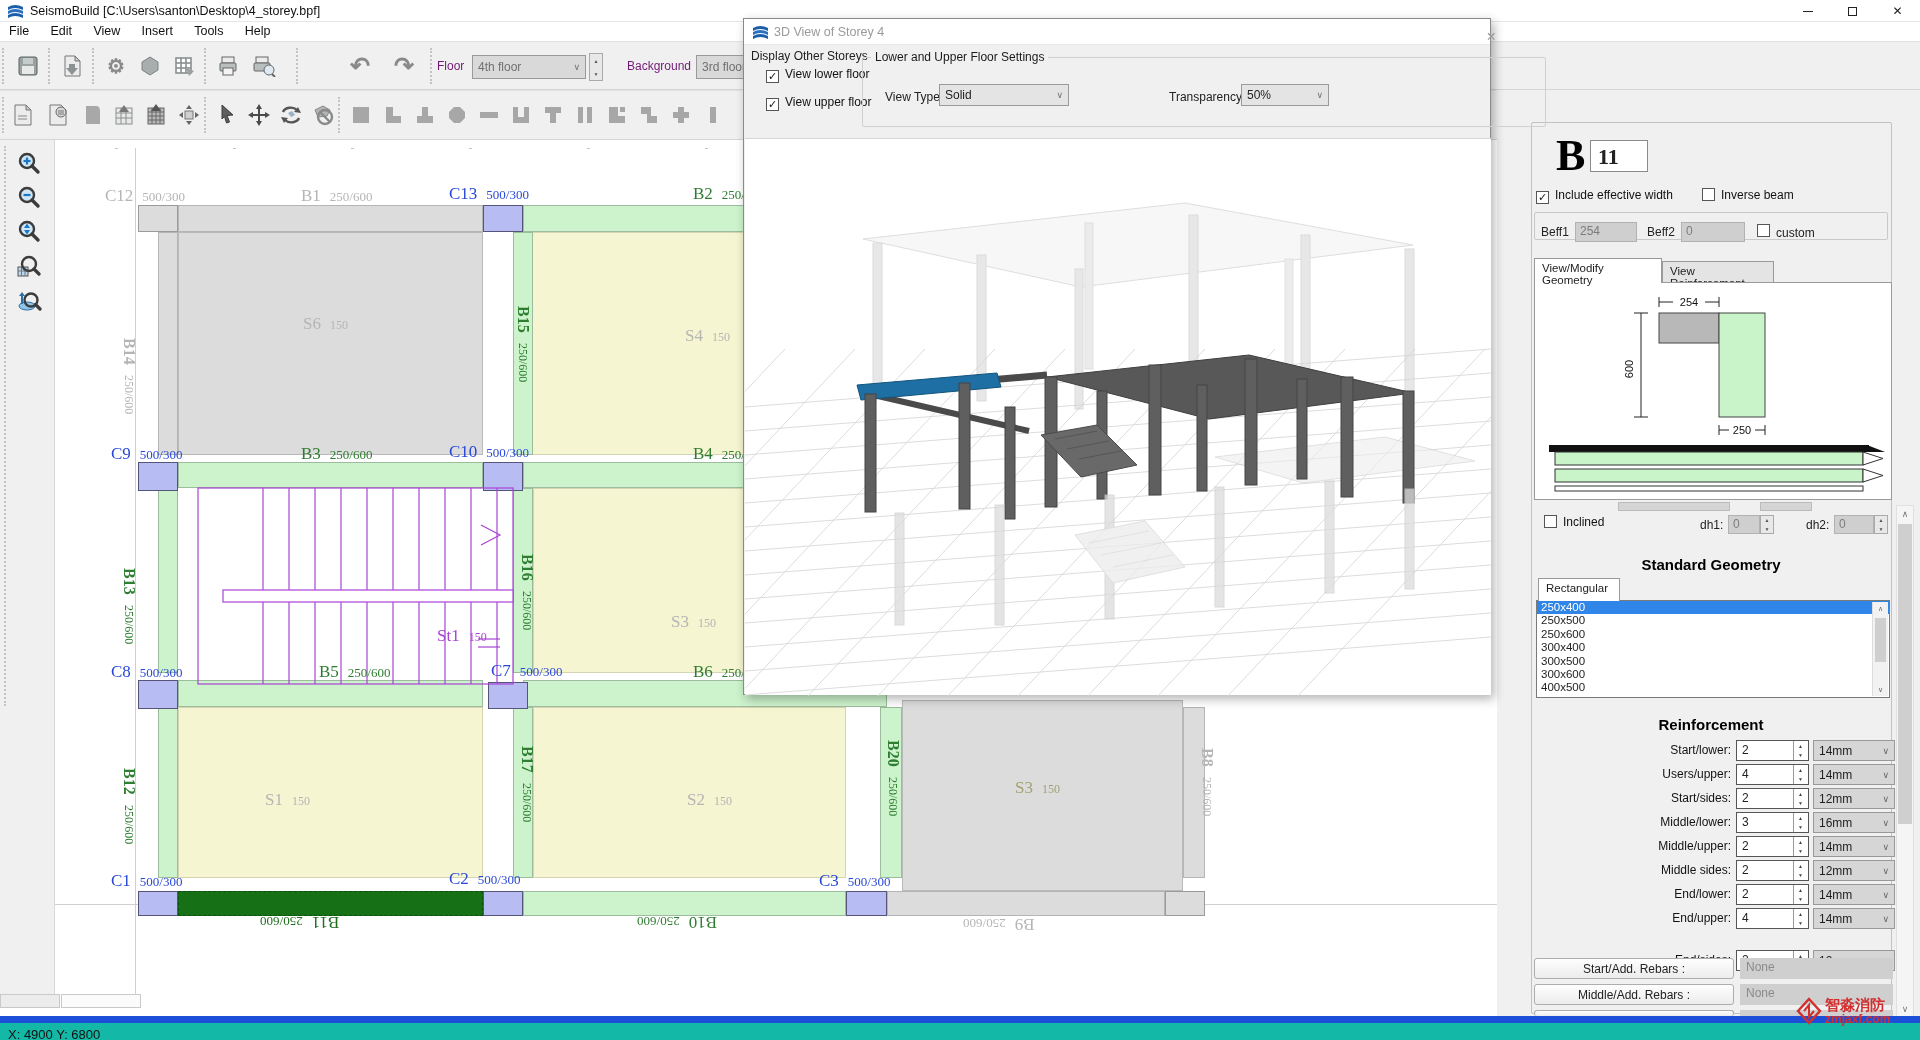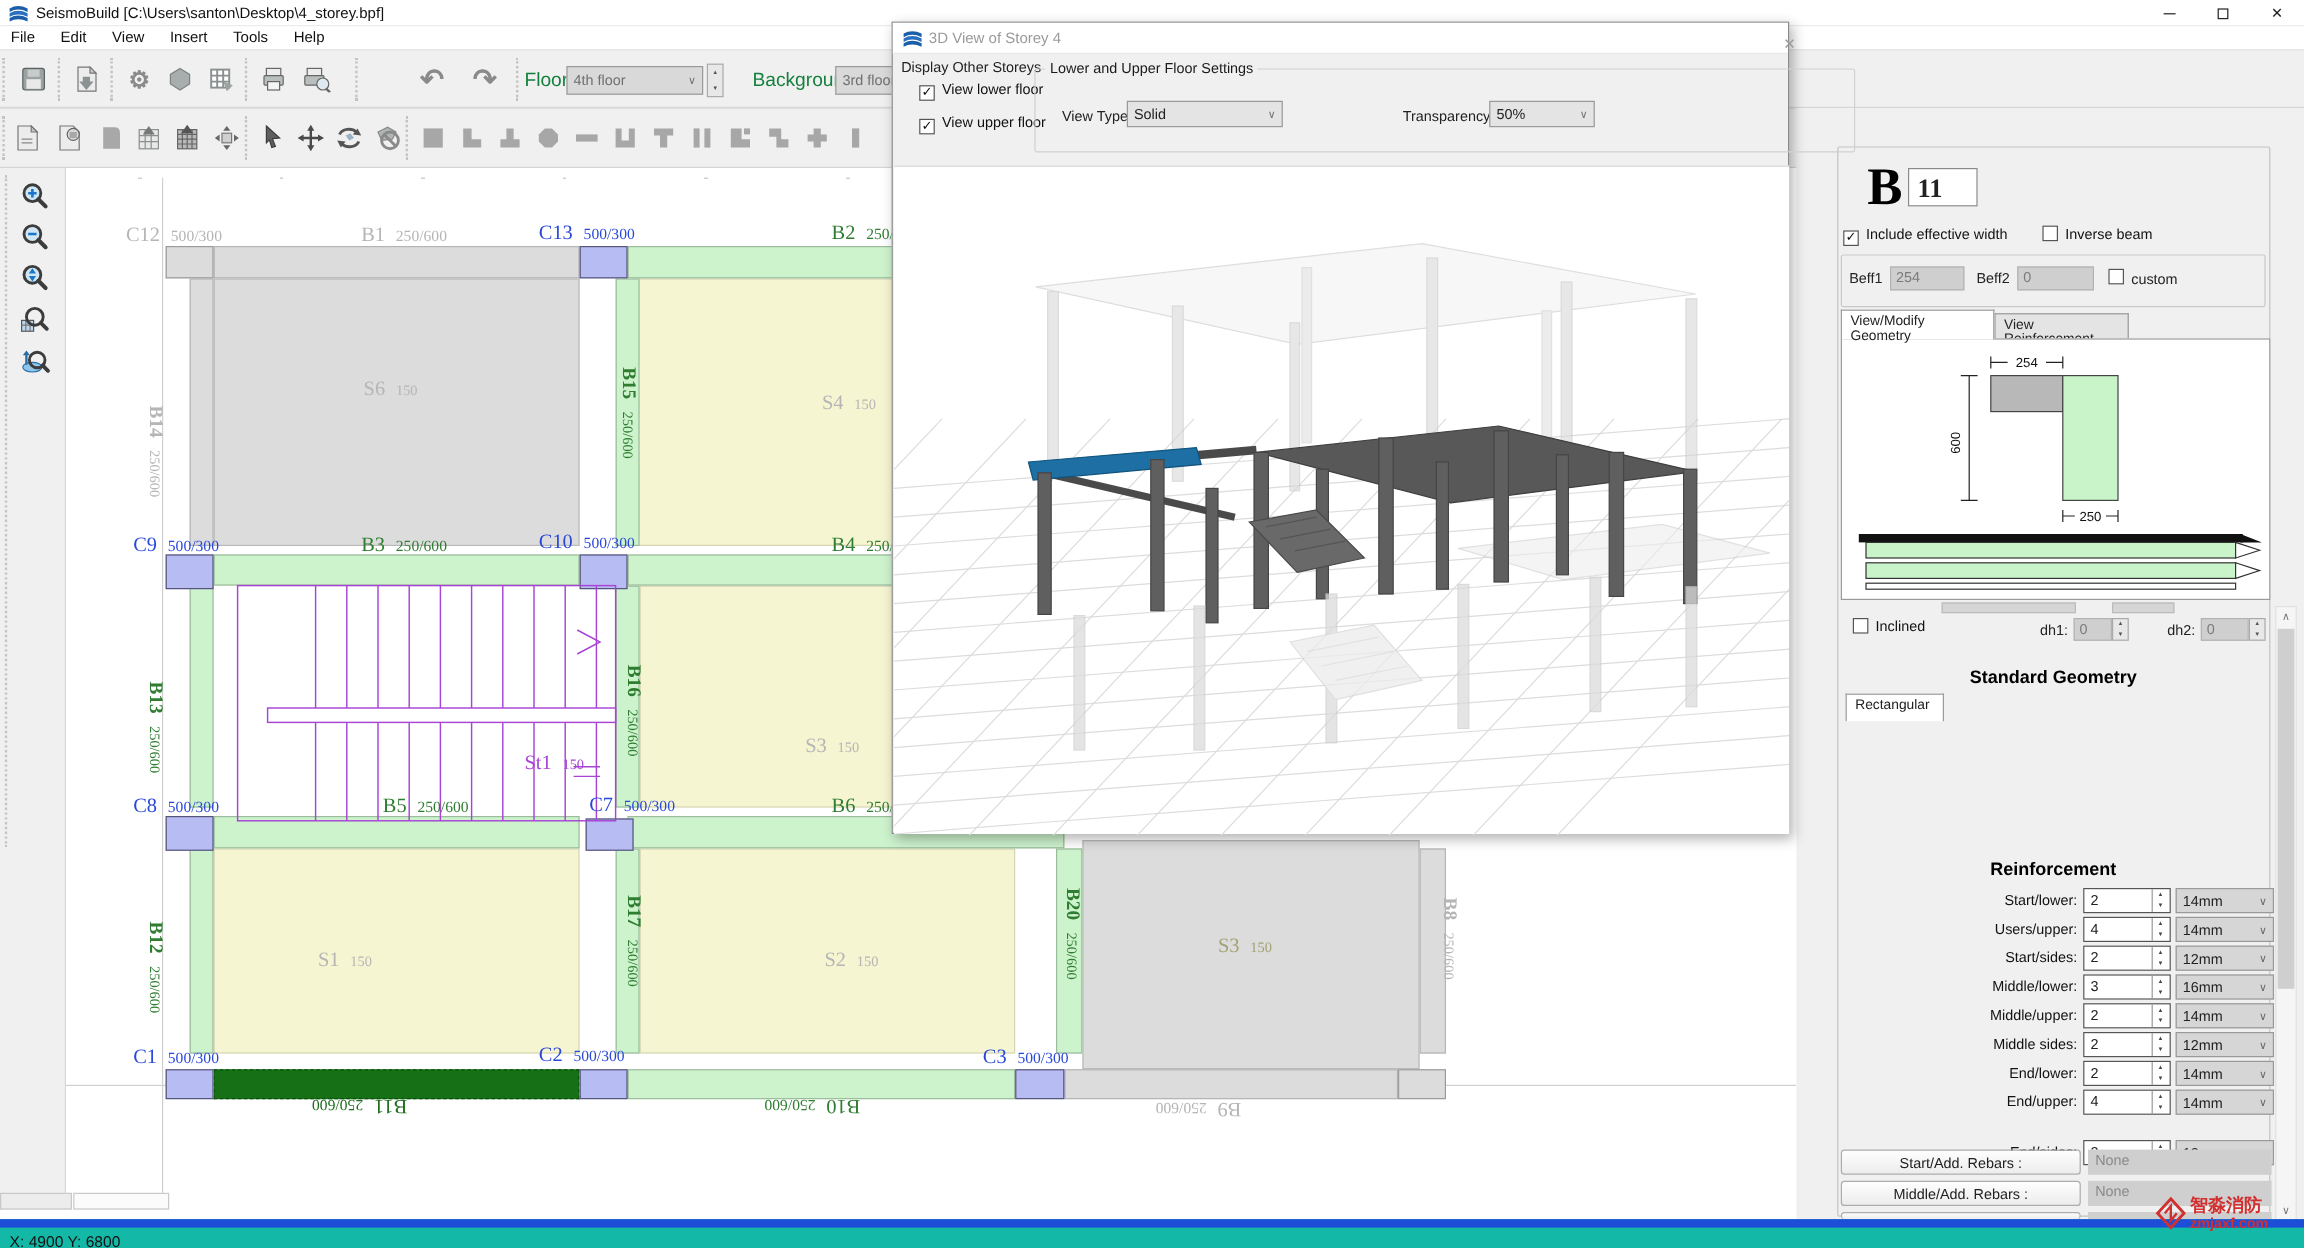--- a/index.html
+++ b/index.html
@@ -12,21 +12,21 @@
   .wbtn{top:0;width:45px;height:22px;display:flex;align-items:center;justify-content:center;color:#222}
   .menubar{left:0;top:22px;width:1920px;height:19px;background:#fff}
   .mitem{display:inline-block;padding:2px 9px;font-size:12.5px;color:#111}
   
   .tb{background:#f0f0f0;border-top:1px solid #e2e2e2;border-bottom:1px solid #d5d5d5}
   .tb1{left:0;top:41px;width:1920px;height:49px}
   .tb2{left:0;top:90px;width:1920px;height:50px}
   .tbtn{position:absolute;top:5px;width:36px;height:38px;display:flex;align-items:center;justify-content:center;border:1px solid transparent}
   .tbtn2{position:absolute;top:8px;width:30px;height:32px;display:flex;align-items:center;justify-content:center}
   .tsep{position:absolute;top:6px;width:4px;height:36px;border-left:2px dotted #c3c3c3}
-  .tlabel{position:absolute;font-size:16px;color:#15803d}
+  .tlabel{position:absolute;font-size:12px;color:#701a75}
   .combo{position:absolute;background:#d9d9d9;border:1px solid #9a9a9a;color:#707070;font-size:12px;
          display:flex;align-items:center;justify-content:space-between;padding:0 5px}
   .combo .ca{color:#707070;font-size:9px}
   .spinv{position:absolute;width:14px;background:#e8e8e8;border:1px solid #aaa;display:flex;flex-direction:column}
   .spinv i{flex:1;display:flex;align-items:center;justify-content:center;font-style:normal;font-size:5px;color:#555}
   .glyph{font-size:20px;color:#8a8a8a;font-weight:bold}
   
   .leftbar{left:0;top:140px;width:55px;height:868px;background:#f0f0f0;border-right:1px solid #d8d8d8}
   .lgrip{position:absolute;left:4px;top:6px;height:560px;border-left:2px dotted #c3c3c3}
   .zbtn{position:absolute;left:13px;width:32px;height:30px;display:flex;align-items:center;justify-content:center}
@@ -626,21 +626,21 @@
 <div class="abs rp">
   <div class="rp-box"></div>
   <span class="bigB">B</span>
   <div class="bnum">11</div>
   <div class="abs" style="left:39px;top:98px">
     <span class="cb"><span>✓</span></span><span class="cbl">Include effective width</span>
   </div>
   <div class="abs" style="left:205px;top:98px">
     <span class="cb"></span><span class="cbl">Inverse beam</span>
   </div>
-  <div class="grp" style="left:37px;top:122px;width:354px;height:44px;border-color:#c9c9c9">
+  <div class="grp" style="left:37px;top:122px;width:354px;height:28px;border-color:#c9c9c9">
     <span class="abs" style="left:6px;top:12px;font-size:12px">Beff1</span>
     <div class="fieldg" style="left:40px;top:9px;width:62px;height:20px">254</div>
     <span class="abs" style="left:112px;top:12px;font-size:12px">Beff2</span>
     <div class="fieldg" style="left:146px;top:9px;width:64px;height:20px">0</div>
     <span class="cb abs" style="left:222px;top:11px"></span>
     <span class="abs" style="left:241px;top:13px;font-size:12px">custom</span>
   </div>
   <div class="tab act" style="left:37px;top:168px;width:128px;height:25px">View/Modify Geometry</div>
   <div class="tab" style="left:165px;top:171px;width:112px;height:22px">View Reinforcement</div>
   <div class="tabbox" style="left:37px;top:192px;width:358px;height:218px">
@@ -689,20 +689,34 @@
     </div>
   <span class="abs" style="left:309px;top:428px;font-size:12px">dh2:</span>
   <div class="fieldg" style="left:337px;top:425px;width:40px;height:19px">0</div>
   <div class="spinv" style="left:377px;top:425px;height:19px">
       <i>▲</i>
       <i>▼</i>
     </div>
 
   <div class="hd" style="left:37px;top:466px">Standard Geometry</div>
   <div class="tab act" style="left:41px;top:488px;width:82px;height:23px">Rectangular</div>
+  <div class="lst" style="left:39px;top:510px;width:354px;height:98px">
+    <div class="li sel">250x400</div>
+    <div class="li">250x500</div>
+    <div class="li">250x600</div>
+    <div class="li">300x400</div>
+    <div class="li">300x500</div>
+    <div class="li">300x600</div>
+    <div class="li">400x500</div>
+    <div class="lsb">
+      <div style="height:14px;padding-top:3px">∧</div>
+      <div style="position:absolute;left:2px;top:16px;width:11px;height:44px;background:#cfcfcf"></div>
+      <div style="position:absolute;bottom:2px;left:0;width:100%">∨</div>
+    </div>
+  </div>
 
   <div class="hd" style="left:37px;top:626px">Reinforcement</div>
 
   <div class="rrow" style="top:650px">
     <span class="rlab">Start/lower:</span>
     <div class="rnum"><span>2</span><span class="sp">
           <i>▲</i>
           <i>▼</i>
         </span></div>
     <div class="rdd">

